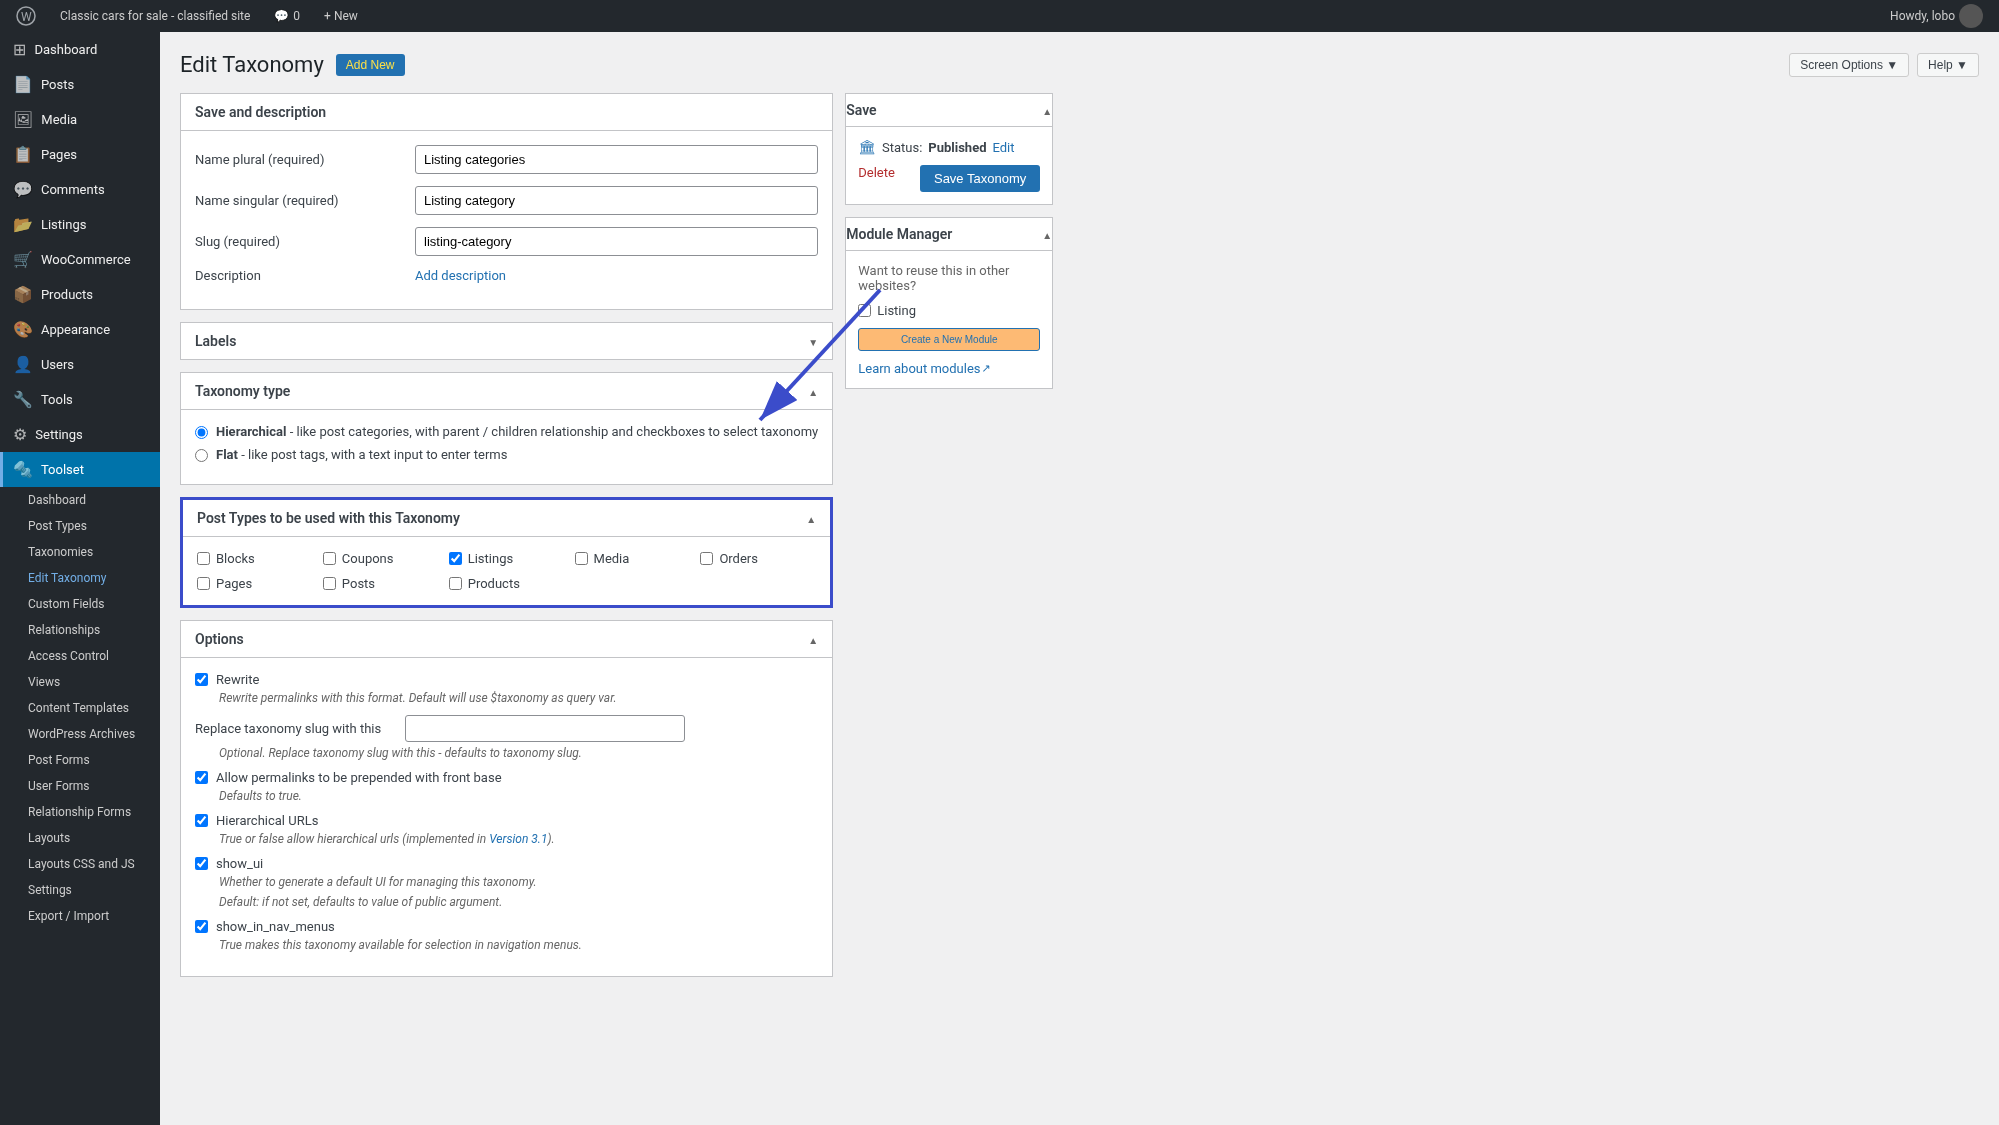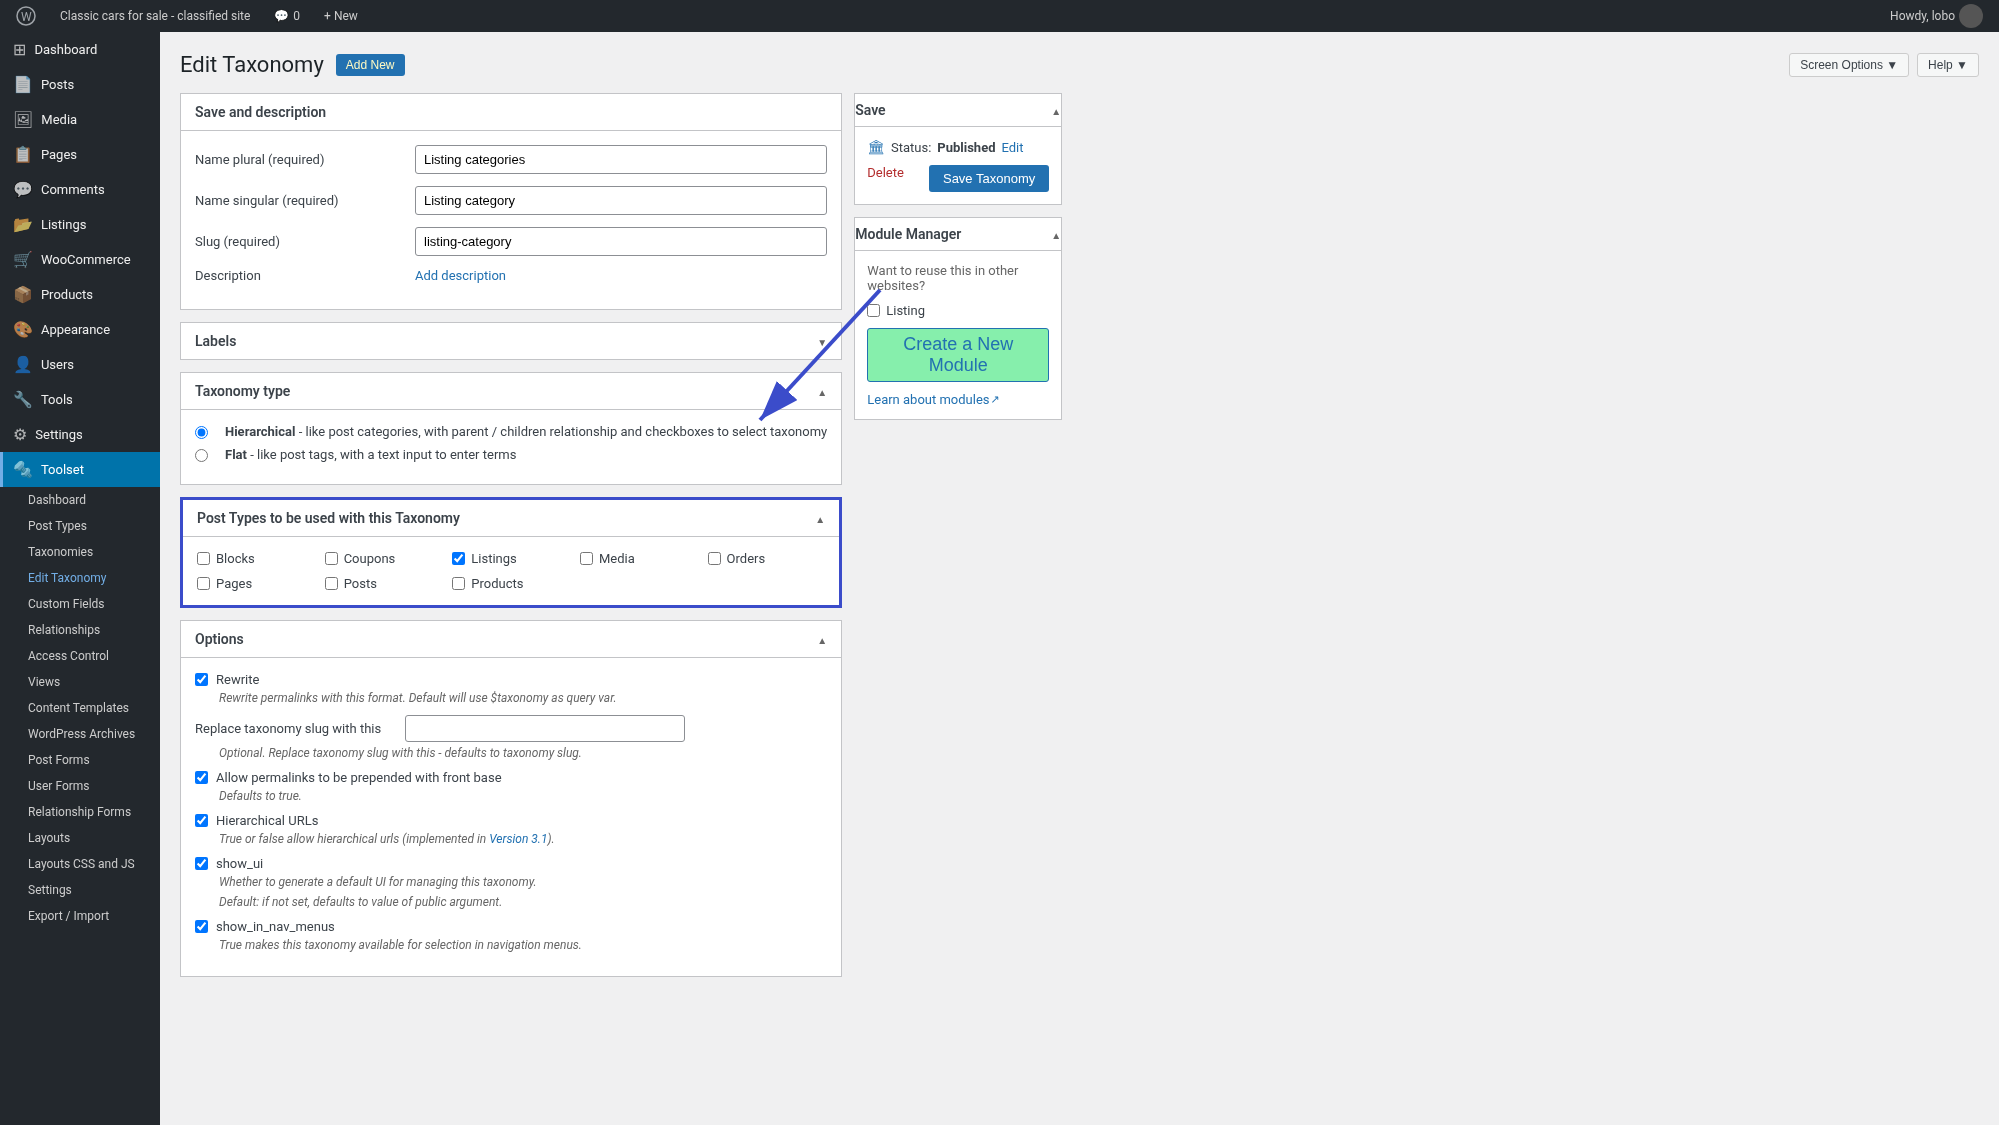--- a/index.html
+++ b/index.html
@@ -58,21 +58,21 @@
     .submenu-item.active { color: #72aee6; }
 
     
     #main { flex: 1; padding: 20px 20px 20px 20px; overflow-y: auto; }
 
     
     .page-header { display: flex; align-items: center; gap: 12px; margin-bottom: 16px; }
     .page-title { font-size: 22px; font-weight: 400; color: #1d2327; }
     .add-new-btn {
       background: #2271b1;
-      color: #fef9c3;
+      color: #fde047;
       border: none;
       padding: 4px 10px;
       border-radius: 3px;
       cursor: pointer;
       font-size: 12px;
     }
 
     .top-actions { margin-left: auto; display: flex; gap: 8px; }
     .screen-options-btn, .help-btn {
       background: #f6f7f7;
@@ -134,21 +134,21 @@
       border: 1px solid #c3c4c7;
       display: flex;
       justify-content: space-between;
       align-items: center;
       margin-bottom: 12px;
       cursor: pointer;
     }
     .section-header-title { font-size: 14px; font-weight: 600; }
 
     
-    .radio-option { display: flex; align-items: flex-start; gap: 17px; margin-bottom: 8px; }
+    .radio-option { display: flex; align-items: flex-start; gap: 8px; margin-bottom: 8px; }
     .radio-option input[type="radio"] { margin-top: 2px; }
 
     
     .post-types-card {
       border: 3px solid #3b4cca;
       background: #fff;
       margin-bottom: 12px;
     }
     .post-types-header {
       padding: 10px 14px;
@@ -209,26 +209,26 @@
       float: right;
     }
     .delete-link { color: #b32d2e; cursor: pointer; text-decoration: none; font-size: 13px; }
     .edit-link { color: #2271b1; cursor: pointer; text-decoration: none; font-size: 13px; }
     .clear { clear: both; }
 
     .module-manager-title { font-size: 13px; color: #666; margin-bottom: 10px; }
     .module-checkbox-row { display: flex; align-items: center; gap: 6px; margin-bottom: 10px; font-size: 13px; }
     .create-module-btn {
       border: 1px solid #2271b1;
-      background: #86efac;
+      background: #fdba74;
       color: #2271b1;
       padding: 5px 12px;
       border-radius: 3px;
       cursor: pointer;
-      font-size: 18px;
+      font-size: 10px;
       width: 100%;
       margin-bottom: 10px;
     }
     .learn-link { color: #2271b1; font-size: 13px; cursor: pointer; text-decoration: none; display: flex; align-items: center; gap: 1px; }
 
     
     .publish-icon { color: #2271b1; font-size: 14px; }
 
     
     .chevron-up::before { content: "▲"; font-size: 10px; color: #666; }

